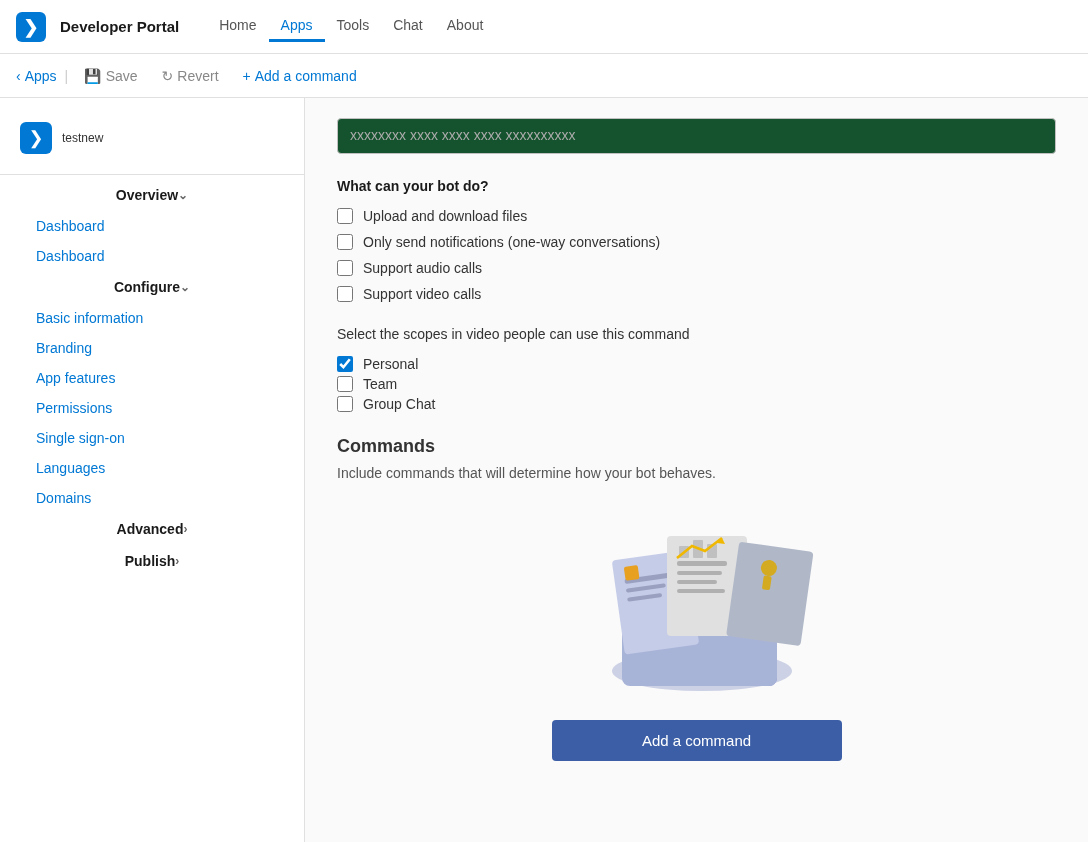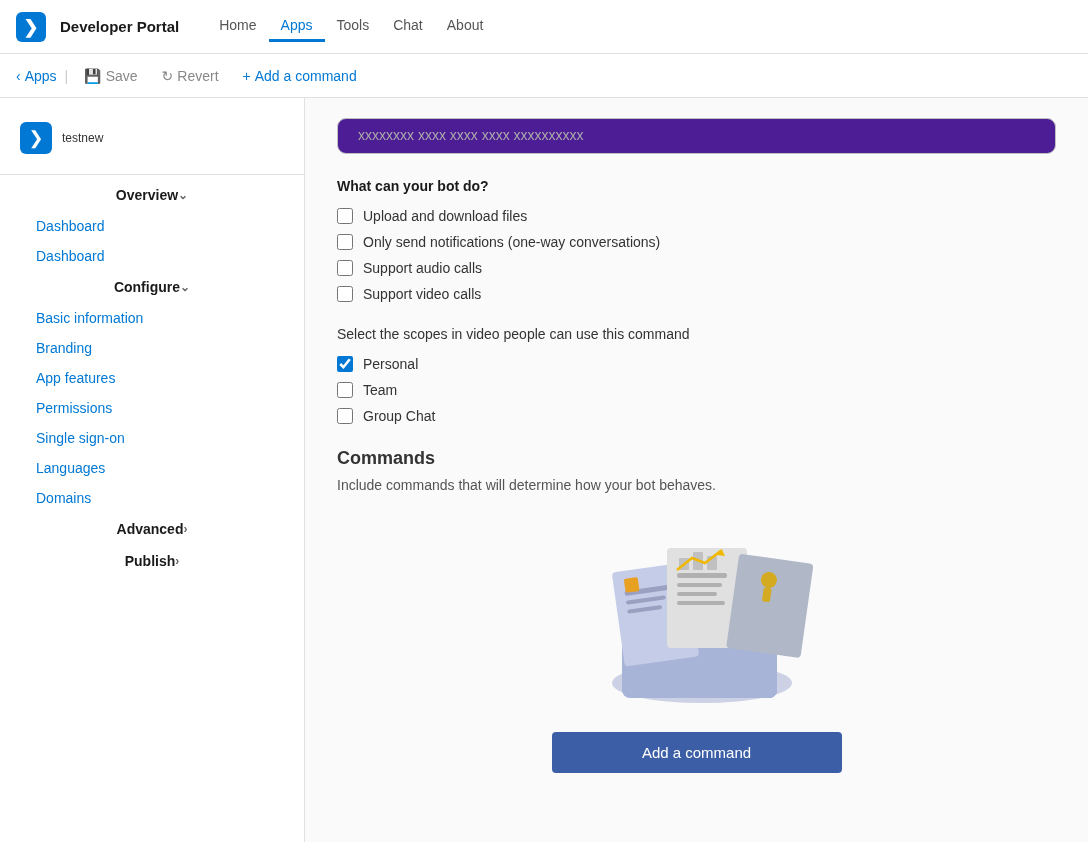--- a/index.html
+++ b/index.html
@@ -79,34 +79,34 @@
 
     
     .main-content {
       flex: 1; overflow-y: auto; background: #fafafa; padding: 0;
     }
 
     .content-inner { padding: 20px 32px; }
 
     
     .partial-input {
-      background: #4c1d95; border: 1px solid #c0c0c0; border-radius: 9px;
-      padding: 8px 20px; color: #aaa; font-size: 14px; margin-bottom: 24px;
+      background: #14532d; border: 1px solid #c0c0c0; border-radius: 4px;
+      padding: 8px 12px; color: #aaa; font-size: 14px; margin-bottom: 24px;
       height: 36px; overflow: hidden;
     }
 
     .section-title { font-size: 14px; font-weight: 600; color: #1a1a1a; margin-bottom: 14px; }
 
     .checkbox-group { display: flex; flex-direction: column; gap: 10px; margin-bottom: 24px; }
     .checkbox-item { display: flex; align-items: center; gap: 10px; font-size: 14px; color: #333; }
     .checkbox-item input[type="checkbox"] { width: 16px; height: 16px; cursor: pointer; accent-color: #0078d4; }
 
     .section-desc { font-size: 14px; color: #333; margin-bottom: 14px; }
 
-    .scope-group { display: flex; flex-direction: column; gap: 10px; margin-bottom: 24px; }
+    .scope-group { display: flex; flex-direction: column; gap: 4px; margin-bottom: 24px; }
 
     .commands-section { margin-top: 8px; }
     .commands-title { font-weight: 700; font-size: 18px; margin-bottom: 8px; }
     .commands-desc { font-size: 14px; color: #555; }
 
     
     .illustration-area {
       display: flex; flex-direction: column; align-items: center;
       justify-content: flex-end; padding-bottom: 20px;
       min-height: 300px;

